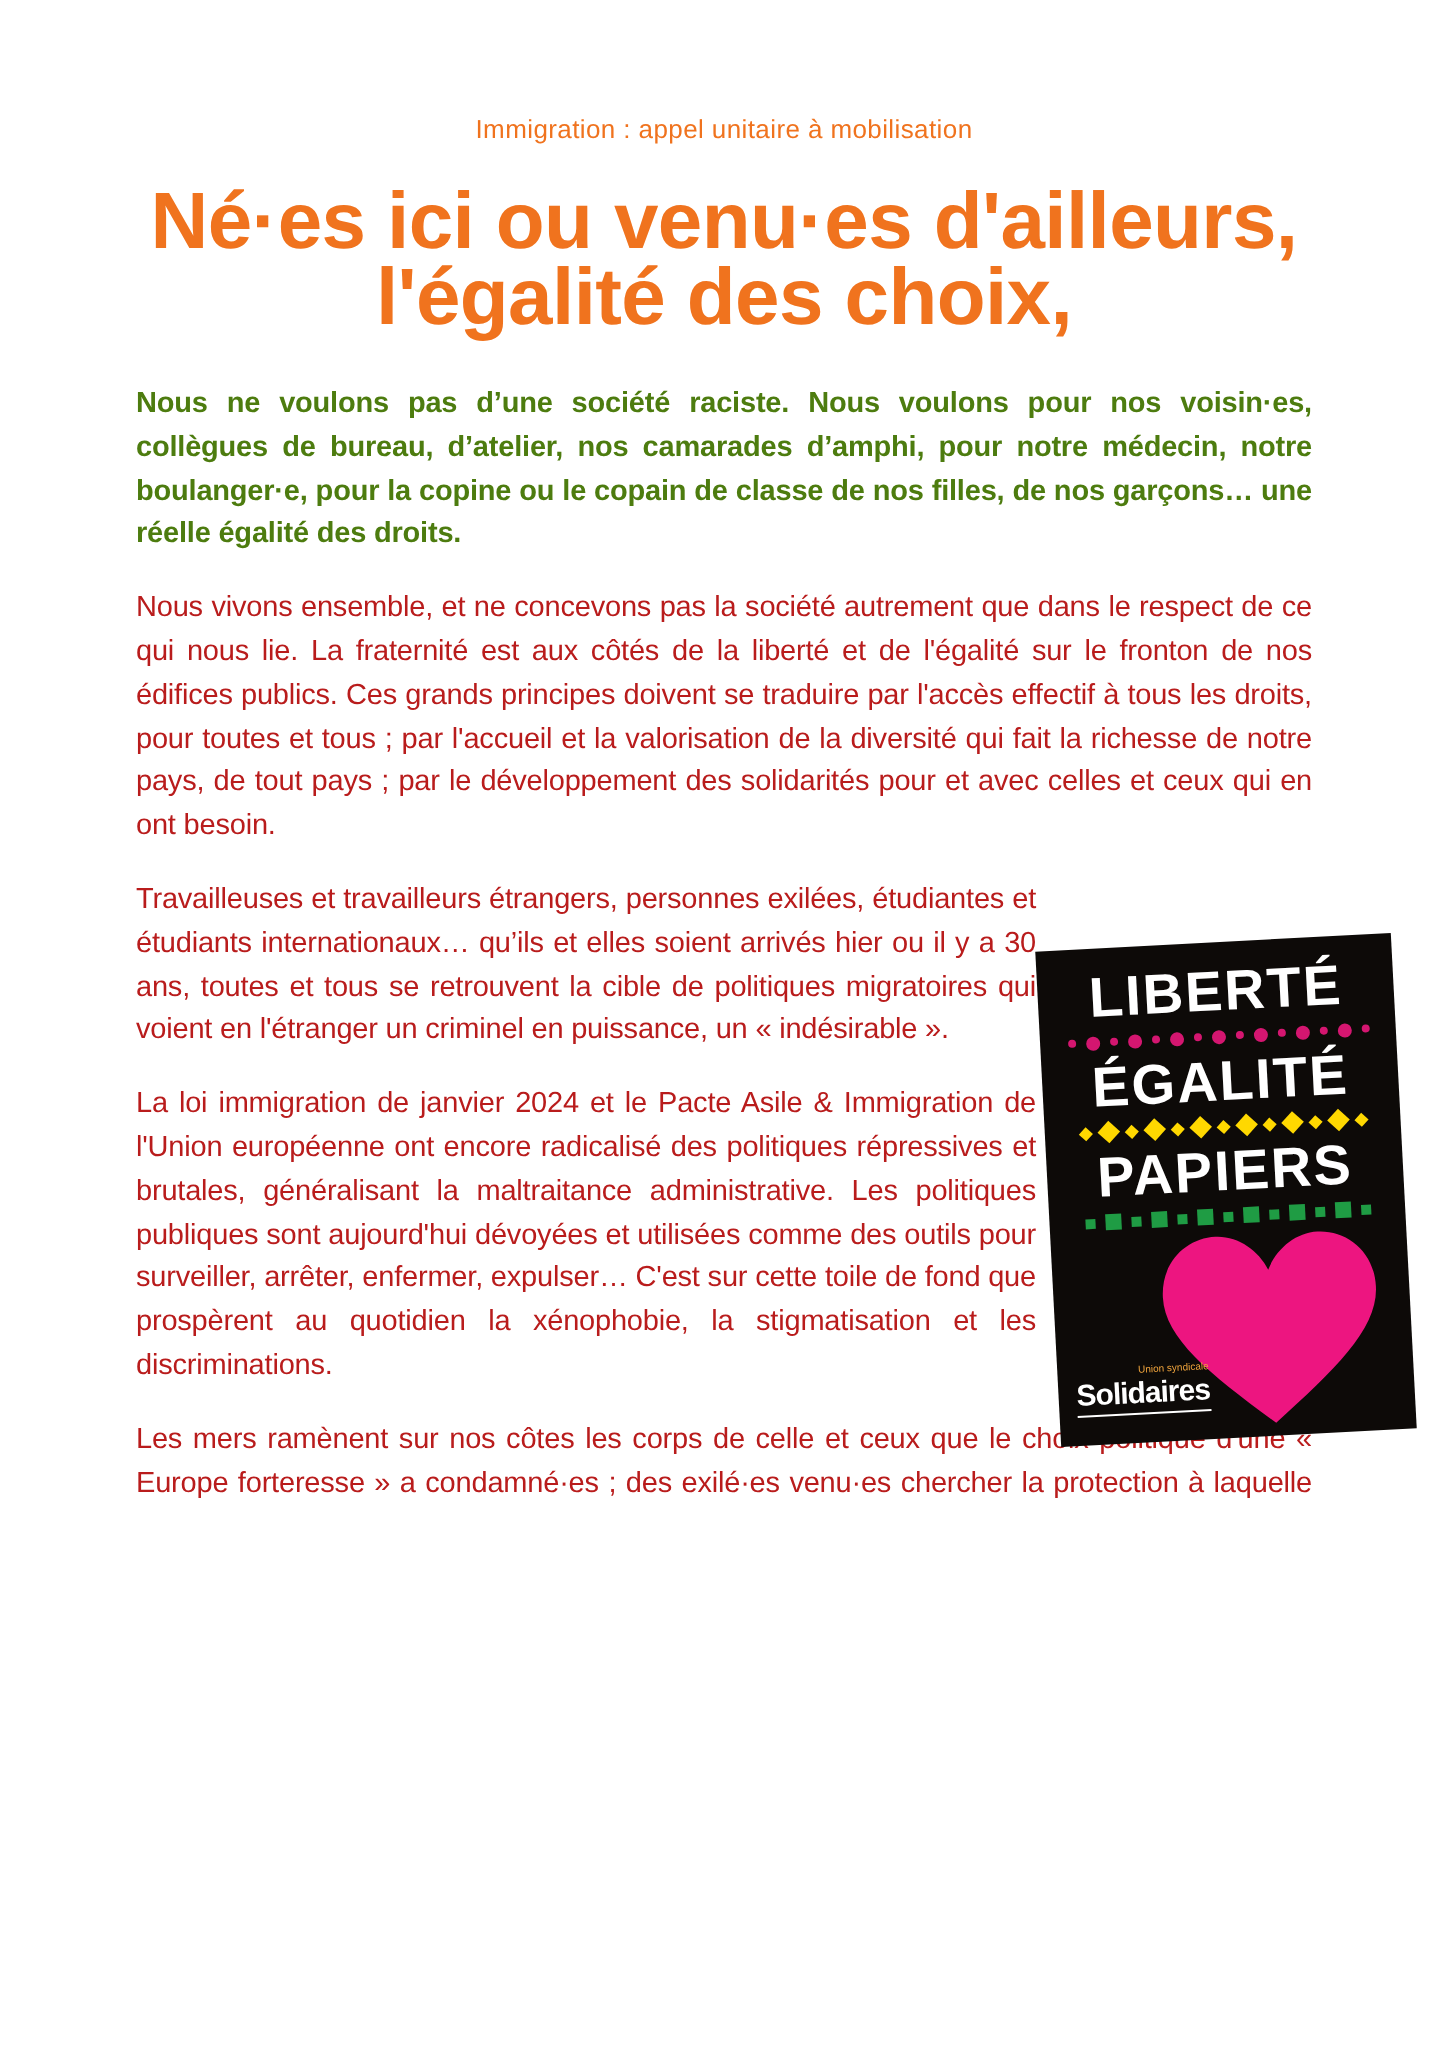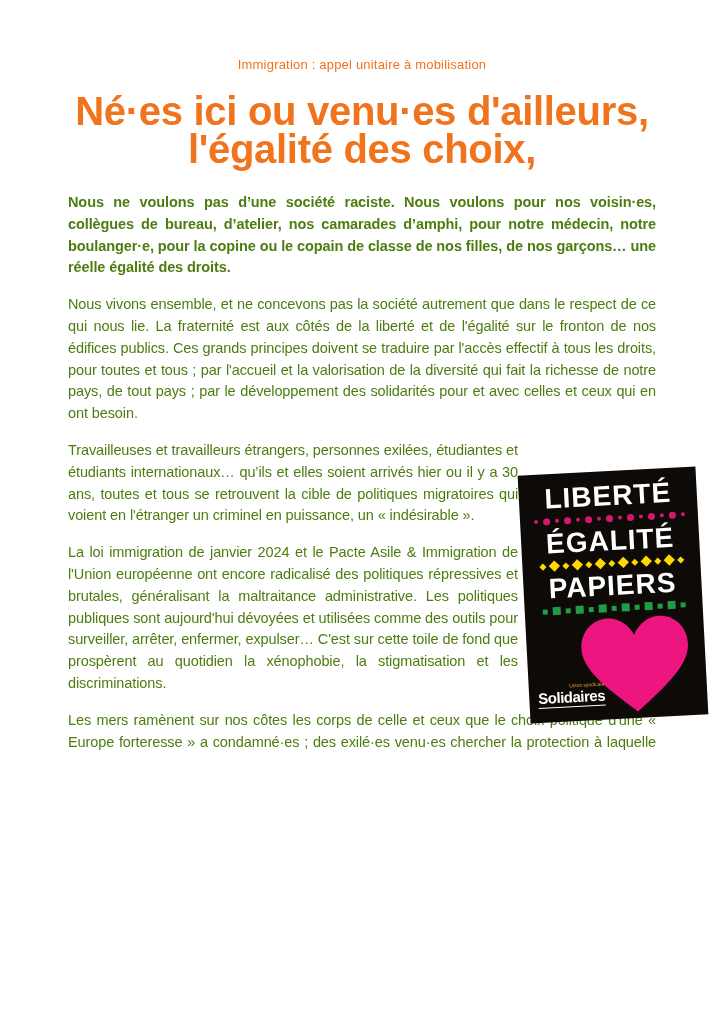--- a/index.html
+++ b/index.html
@@ -23,21 +23,21 @@
   .title{
     text-align:center;
     color:var(--accent,#f0731e);
     font-weight:700;
     font-size:40px;
     line-height:38px;
     letter-spacing:-0.3px;
     margin:0 0 24px 0;
   }
   .para{
-    color:#4d7c0f;
+    color:#b91c1c;
     font-size:14.5px;
     line-height:21.8px;
     text-align:justify;
     margin:0 0 15px 0;
     letter-spacing:-0.1px;
   }
   .para.bold{
     color:#4d7c0f;
     font-weight:700;
   }

